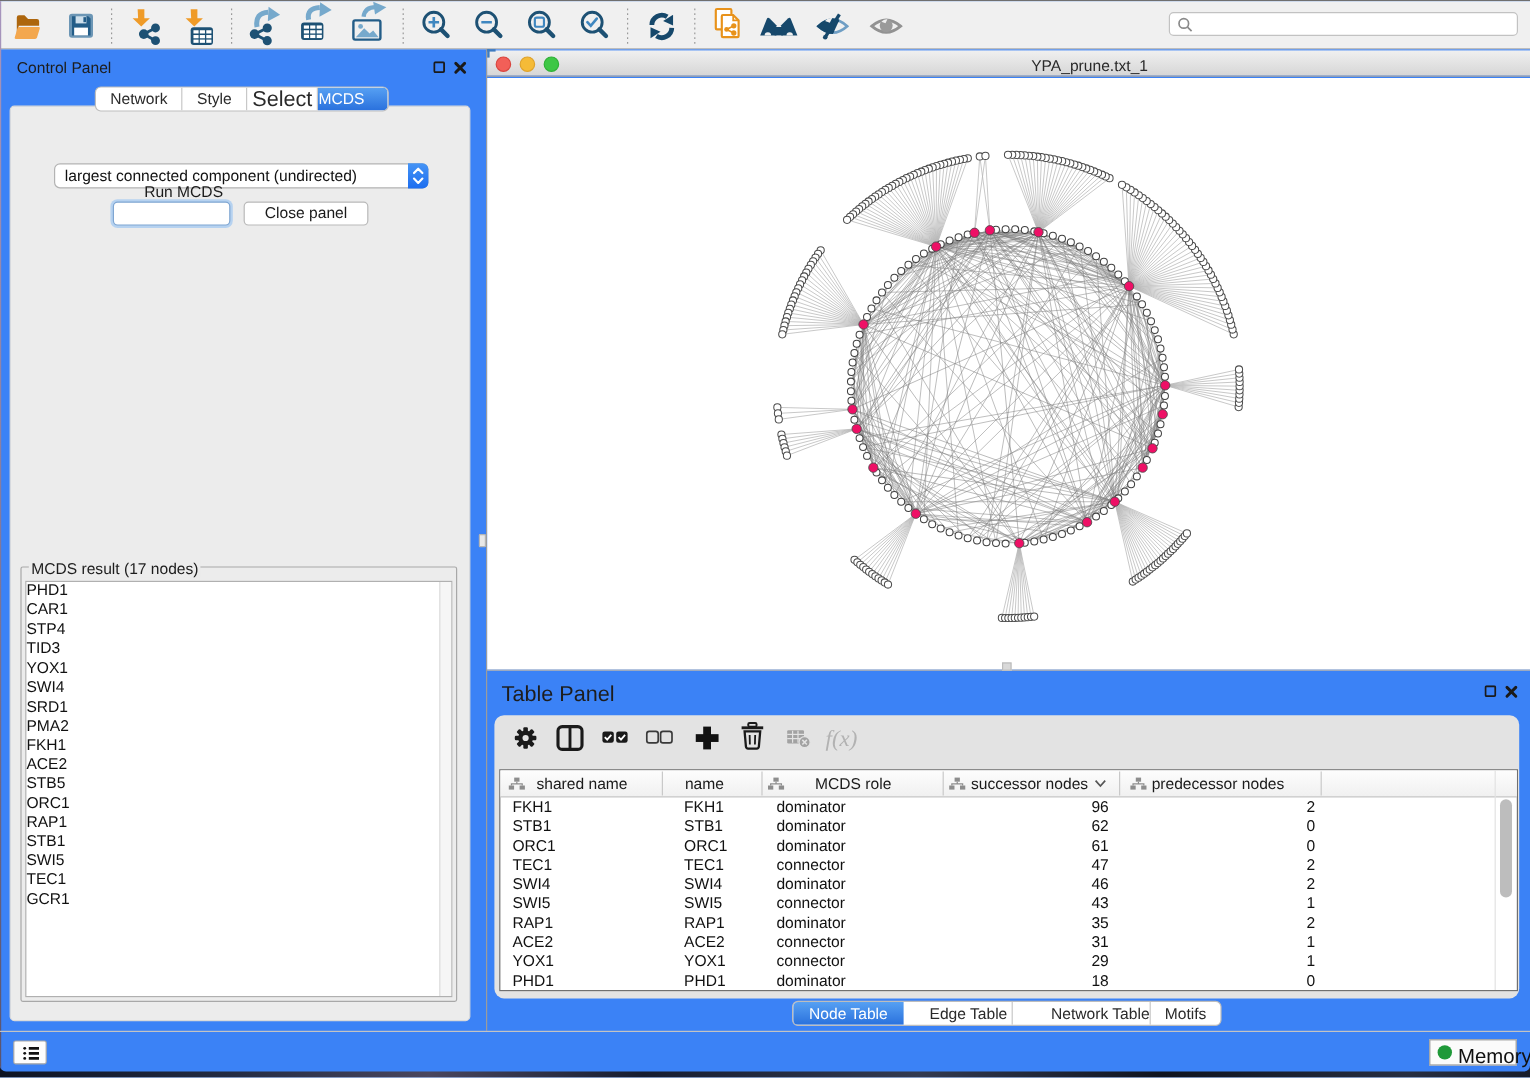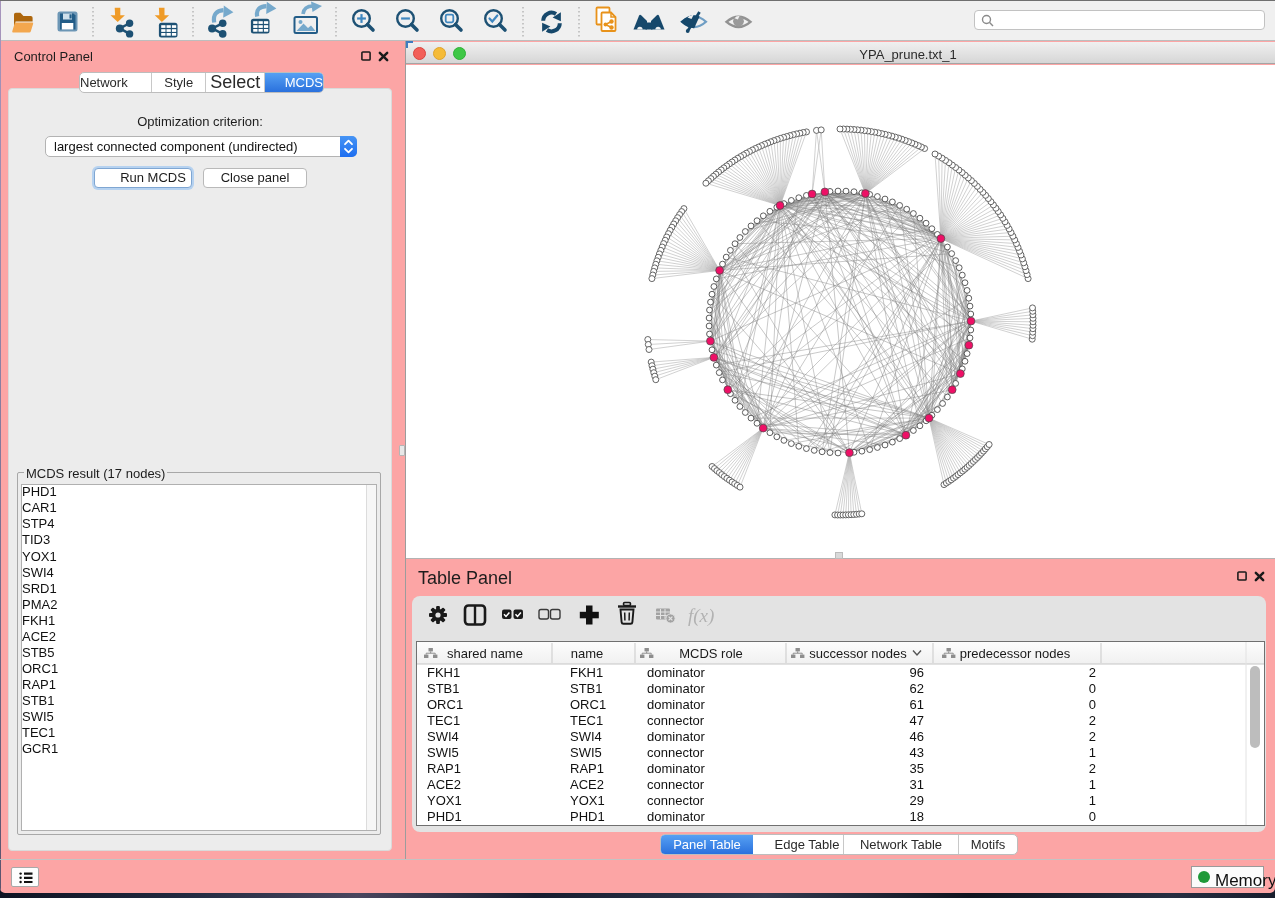--- a/index.html
+++ b/index.html
@@ -6,21 +6,21 @@
 html,body { width:1275px; height:898px; overflow:hidden; }
 body { font-family:"Liberation Sans", sans-serif; background:#efefef; position:relative; }
 .abs { position:absolute; }
 .txt { position:absolute; white-space:nowrap; }
 </style>
 </head>
 <body>
 
 <div class="abs" style="left:0;top:884px;width:1275px;height:14px;background:linear-gradient(90deg,#0e1322 0%,#232b42 15%,#4a465e 28%,#171d30 42%,#333a50 60%,#10141f 76%,#272e41 92%,#171c2b 100%);"></div>
 
-<div class="abs" style="left:0;top:0;width:1275px;height:893px;background:#fca5a5;border-radius:0 0 5px 5px;overflow:hidden;">
+<div class="abs" style="left:0;top:0;width:1275px;height:893px;background:#3b82f6;border-radius:0 0 5px 5px;overflow:hidden;">
 
   <div class="abs" style="left:0;top:0;width:1275px;height:1px;background:#6f6f6f;"></div>
 
   <div class="abs" style="left:0;top:1px;width:1275px;height:40px;background:#f0f0f0;border-bottom:1px solid #bdbdbd;"></div>
   <svg class="abs" style="left:0;top:1px" width="1275" height="40" viewBox="0 0 1275 40">
       <path d="M14,29.5 V13.5 q0,-1.8 1.8,-1.8 h4.6 l3,3.2 h7.4 q1.8,0 1.8,1.8 v3.8 h-17 z" fill="#ad660d"></path>
       <path d="M16.2,21.5 h16 q1.3,0 0.95,1.2 l-2.3,7.6 q-0.35,1.2 -1.65,1.2 h-16 q-1.3,0 -0.95,-1.2 l2.3,-7.6 q0.35,-1.2 1.65,-1.2 z" fill="#f3a74e"></path>
       <rect x="57.5" y="10.5" width="20" height="20" rx="2.5" fill="#6c96b5"></rect>
       <path d="M60,12.5 h13.5 l2,2 V28.5 h-15.5 z" fill="#235d88"></path>
       <rect x="63" y="12.5" width="9" height="6" fill="#cfe0ec"></rect>
@@ -139,38 +139,37 @@
   <svg class="abs" style="left:361px;top:51px" width="10" height="10" viewBox="0 0 11 11">
       <rect x="1" y="1" width="9" height="9" rx="1" fill="none" stroke="#1a1a1a" stroke-width="1.7"></rect>
     </svg>
   <svg class="abs" style="left:378px;top:51px" width="11" height="11" viewBox="0 0 12 12">
       <path d="M2 2 L10 10 M10 2 L2 10" stroke="#1a1a1a" stroke-width="2.7" stroke-linecap="round"></path>
     </svg>
 
   <div class="abs" style="left:8px;top:88px;width:384px;height:763px;background:#ececec;border:1px solid #dadada;border-radius:4px;"></div>
 
   <div class="abs" style="left:79px;top:72px;width:245px;height:21px;background:#fff;border:1px solid #bdbdbd;border-radius:5px;overflow:hidden;display:flex;">
-    <div style="width:73px;border-right:1px solid #c8c8c8;font-size:13px;line-height:19px;color:#2a2a2a;">Network</div>
+    <div style="width:73px;border-right:1px solid #c8c8c8;text-align:center;font-size:13px;line-height:19px;color:#2a2a2a;">Network</div>
     <div style="width:54px;border-right:1px solid #c8c8c8;text-align:center;font-size:13px;line-height:19px;color:#2a2a2a;">Style</div>
     <div style="width:60px;border-right:1px solid #c8c8c8;text-align:center;font-size:18px;line-height:19px;color:#2a2a2a;">Select</div>
-    <div style="width:58px;background:linear-gradient(#56a0f3,#2a71dd);text-align:right;font-size:13px;line-height:19px;color:#fff;">MCDS</div>
+    <div style="width:58px;background:linear-gradient(#56a0f3,#2a71dd);text-align:left;font-size:13px;line-height:19px;color:#fff;">MCDS</div>
   </div>
 
-  <div class="txt" style="left:0;top:114px;width:400px;text-align:center;font-size:13px;color:#1d1d1d;">Optimization criterion:</div>
 
   <div class="abs" style="left:45px;top:136px;width:312px;height:21px;background:#fff;border:1px solid #b3b3b3;border-radius:5px;"></div>
   <div class="txt" style="left:54px;top:139px;font-size:13px;color:#111;">largest connected component (undirected)</div>
   <div class="abs" style="left:340px;top:136px;width:17px;height:21px;background:linear-gradient(#4694f5,#1d6ef0);border-radius:0 5px 5px 0;"></div>
   <svg class="abs" style="left:342px;top:139px" width="13" height="15" viewBox="0 0 13 15">
       <path d="M3 5.2 L6.5 1.6 L10 5.2" fill="none" stroke="#fff" stroke-width="1.8" stroke-linecap="round" stroke-linejoin="round"></path>
       <path d="M3 9.8 L6.5 13.4 L10 9.8" fill="none" stroke="#fff" stroke-width="1.8" stroke-linecap="round" stroke-linejoin="round"></path>
     </svg>
 
   <div class="abs" style="left:94px;top:168px;width:98px;height:20px;background:#fff;border:1px solid #7fa6d2;border-radius:4px;box-shadow:0 0 0 2px #b6d2f0;"></div>
-  <div class="txt" style="left:94px;top:170px;width:118px;text-align:center;font-size:13px;color:#1b1b1b;">Run MCDS</div>
+  <div class="txt" style="left:94px;top:152px;width:118px;text-align:center;font-size:13px;color:#1b1b1b;">Run MCDS</div>
   <div class="abs" style="left:203px;top:168px;width:104px;height:20px;background:#fff;border:1px solid #b9b9b9;border-radius:4px;"></div>
   <div class="txt" style="left:203px;top:170px;width:104px;text-align:center;font-size:13px;color:#1b1b1b;">Close panel</div>
 
   <div class="abs" style="left:17px;top:472px;width:364px;height:363px;border:1px solid #a8a8a8;border-radius:2px;"></div>
   <div class="txt" style="left:24px;top:466px;font-size:13px;color:#1d1d1d;background:#ececec;padding:0 2px;">MCDS result (17 nodes)</div>
   <div class="abs" style="left:21px;top:484px;width:356px;height:347px;background:#fff;border:1px solid #b0b0b0;"></div>
   <div class="abs" style="left:366px;top:485px;width:10px;height:345px;background:#f6f6f6;border-left:1px solid #dcdcdc;"></div>
   <div class="txt" style="left:22px;top:484.3px;font-size:13px;color:#111;">PHD1</div>
     <div class="txt" style="left:22px;top:500.4px;font-size:13px;color:#111;">CAR1</div>
     <div class="txt" style="left:22px;top:516.4px;font-size:13px;color:#111;">STP4</div>
@@ -1150,23 +1149,23 @@
       <text x="427" y="821.2499999999995" font-size="13" fill="#111">PHD1</text>
       <text x="570" y="821.2499999999995" font-size="13" fill="#111">PHD1</text>
       <text x="647" y="821.2499999999995" font-size="13" fill="#111">dominator</text>
       <text x="924" y="821.2499999999995" text-anchor="end" font-size="13" fill="#111">18</text>
       <text x="1096" y="821.2499999999995" text-anchor="end" font-size="13" fill="#111">0</text>
       <line x1="1246" y1="642" x2="1246" y2="825" stroke="#e2e2e2" stroke-width="1"></line>
       <rect x="1250" y="666" width="10" height="82" rx="5" fill="#bdbdbd"></rect>
     </svg>
 
   <div class="abs" style="left:660px;top:834px;width:358px;height:21px;background:#fff;border:1px solid #bdbdbd;border-radius:5px;overflow:hidden;display:flex;">
-    <div style="width:92px;background:linear-gradient(#56a0f3,#2a71dd);text-align:center;font-size:13px;line-height:19px;color:#fff;">Panel Table</div>
+    <div style="width:92px;background:linear-gradient(#56a0f3,#2a71dd);text-align:center;font-size:13px;line-height:19px;color:#fff;">Node Table</div>
     <div style="width:91px;border-right:1px solid #c8c8c8;text-align:center;font-size:13px;line-height:19px;color:#2a2a2a;padding-left:18px;">Edge Table</div>
-    <div style="width:115px;border-right:1px solid #c8c8c8;text-align:center;font-size:13px;line-height:19px;color:#2a2a2a;">Network Table</div>
+    <div style="width:115px;border-right:1px solid #c8c8c8;text-align:right;font-size:13px;line-height:19px;color:#2a2a2a;">Network Table</div>
     <div style="flex:1;text-align:center;font-size:13px;line-height:19px;color:#2a2a2a;">Motifs</div>
   </div>
 
   <div class="abs" style="left:0;top:859px;width:1275px;height:1px;background:#c3c3c3;"></div>
   <div class="abs" style="left:11px;top:867px;width:28px;height:20px;background:#fdfdfd;border:1px solid #a8a8a8;border-radius:2px;"></div>
   <svg class="abs" style="left:19px;top:872px" width="14" height="12" viewBox="0 0 14 12">
       <g stroke="#111" stroke-width="2.2">
         <line x1="5" y1="1.6" x2="13.5" y2="1.6"></line>
         <line x1="5" y1="5.8" x2="13.5" y2="5.8"></line>
         <line x1="5" y1="10" x2="13.5" y2="10"></line>

